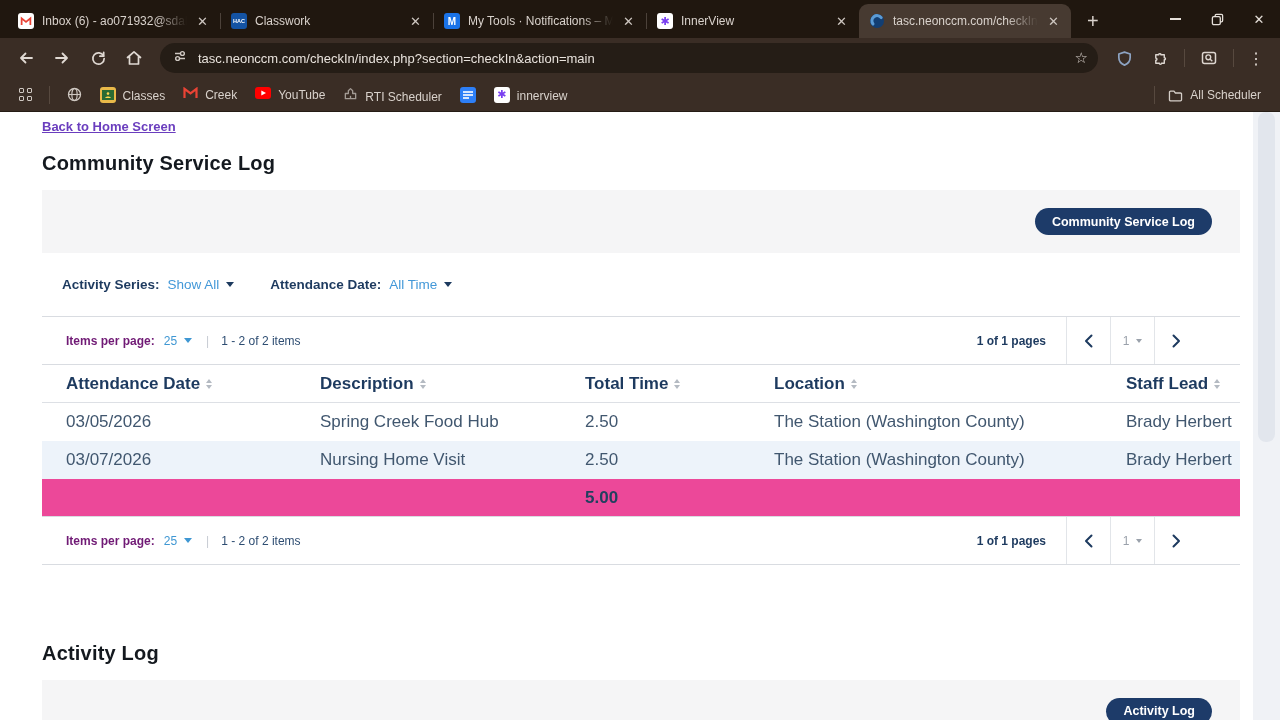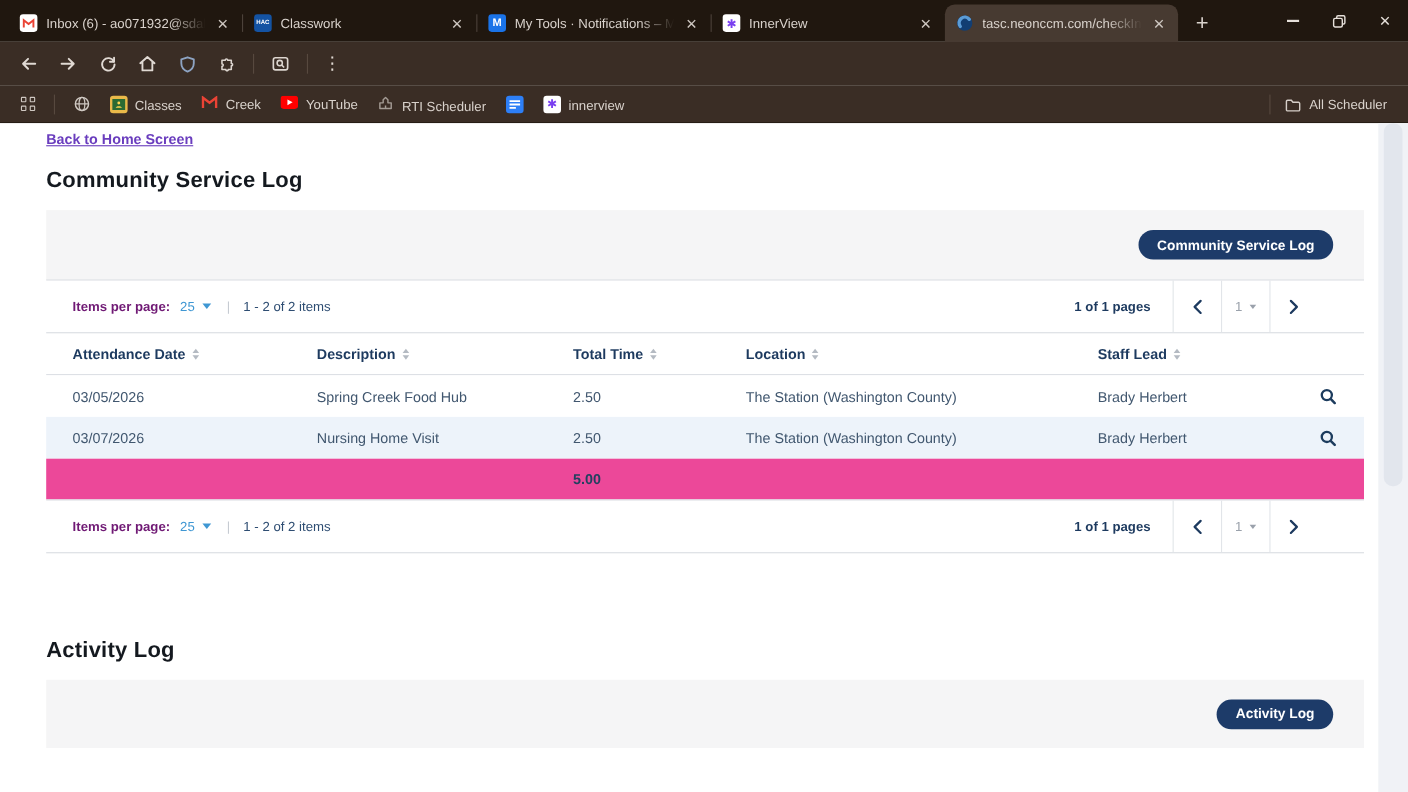--- a/index.html
+++ b/index.html
@@ -70,21 +70,21 @@
   .pg-perpage { color:#3f97d3; margin-left:9px; display:flex; align-items:center; }
   .pg-pipe { color:#c6cbd2; margin:0 12px 0 14px; }
   .pg-range { color:#2e4d72; font-weight:400; }
   .pg-right { display:flex; align-items:stretch; padding-right:42px; }
   .pg-cell { display:flex; align-items:center; justify-content:center; }
   .pg-pages { color:#1d3a5f; font-weight:bold; padding:0 20px; }
   .pg-ctrl { width:44px; border-left:1px solid #e2e5e9; }
   .pg-sel { color:#9aa1ab; }
 
   .trow { display:grid; grid-template-columns:222px 233px 157px 320px 202px 1fr;
-          align-items:center; padding-left:24px; height:38px; font-size:13px; }
+          align-items:center; padding-left:24px; height:38px; font-size:17px;gap:32px; }
   .thead { color:#1d3a5f; font-weight:bold; border-bottom:1px solid #dde0e5; }
   .th { display:flex; align-items:center; gap:6px; }
   .sort { display:flex; flex-direction:column; gap:2px; }
   .sort i { display:block; width:0; height:0; border-left:3.5px solid transparent; border-right:3.5px solid transparent; }
   .sort .up { border-bottom:4px solid #b4bac2; }
   .sort .dn { border-top:4px solid #b4bac2; }
   .tcell { color:#41576f; }
   .row-alt { background:#edf3fa; }
   .row-total { background:#ec4899; height:37px; }
   .total-val { color:#22405f; font-weight:bold; }
@@ -167,20 +167,32 @@
     <svg width="17" height="17" viewBox="0 0 18 18">
         <path d="M14.3 6.2 A6 6 0 1 0 15 9" stroke="#e0d9d3" stroke-width="1.8" fill="none" stroke-linecap="round"></path>
         <path d="M14.5 2.5 V6.5 H10.5" stroke="#e0d9d3" stroke-width="1.8" fill="none" stroke-linecap="round" stroke-linejoin="round"></path>
       </svg>
   </div>
   <div class="navbtn">
     <svg width="18" height="18" viewBox="0 0 18 18">
         <path d="M2.5 8.5 L9 2.8 L15.5 8.5 M4.5 7.5 V15 H13.5 V7.5" stroke="#e0d9d3" stroke-width="1.7" fill="none" stroke-linecap="round" stroke-linejoin="round"></path>
       </svg>
   </div>
+  <div class="urlpill">
+    <span>
+      <svg width="16" height="16" viewBox="0 0 16 16">
+          <line x1="3" y1="5.5" x2="13" y2="5.5" stroke="#cfc8c2" stroke-width="1.5"></line>
+          <circle cx="10.4" cy="5.5" r="1.9" fill="#251d16" stroke="#cfc8c2" stroke-width="1.4"></circle>
+          <line x1="3" y1="10.5" x2="13" y2="10.5" stroke="#cfc8c2" stroke-width="1.5"></line>
+          <circle cx="5.6" cy="10.5" r="1.9" fill="#251d16" stroke="#cfc8c2" stroke-width="1.4"></circle>
+        </svg>
+    </span>
+    <span class="urltext">tasc.neonccm.com/checkIn/index.php?section=checkIn&amp;action=main</span>
+    <span class="starbtn">☆</span>
+  </div>
   <div class="navbtn">
     <svg width="17" height="17" viewBox="0 0 18 18">
         <path d="M9 2.2 L15 4.2 V8 C15 12 12.6 14.6 9 16 C5.4 14.6 3 12 3 8 V4.2 Z" fill="none" stroke="#8da3c2" stroke-width="1.8" stroke-linejoin="round"></path>
       </svg>
   </div>
   <div class="navbtn">
     <svg width="17" height="17" viewBox="0 0 18 18">
         <path d="M4 8 V5 h3.2 c-.2-1.6 2.4-1.6 2.2 0 H13 v3.2 c1.6-.2 1.6 2.4 0 2.2 V14 h-3 c.2 1.6-2.4 1.6-2.2 0 H4 v-3.2 c1.6.2 1.6-2.4 0-2.2 Z" fill="none" stroke="#ddd6d0" stroke-width="1.5" stroke-linejoin="round"></path>
       </svg>
   </div>
@@ -279,20 +291,33 @@
   <div class="content">
 
     <a class="backlink" href="#">Back to Home Screen</a>
 
     <div class="h1">Community Service Log</div>
 
     <div class="grayband">
       <button class="pillbtn">Community Service Log</button>
     </div>
 
+    <div class="filters">
+      <span class="flabel">Activity Series:</span>
+      <span class="fvalue">
+        <span>Show All</span>
+          <span class="caret"></span>
+      </span>
+      <span class="gap28"></span>
+      <span class="flabel">Attendance Date:</span>
+      <span class="fvalue">
+        <span>All Time</span>
+          <span class="caret"></span>
+      </span>
+    </div>
 
     
     <div class="pgbar">
       <div class="pg-left">
         <span class="pg-label">Items per page:</span>
         <span class="pg-perpage">
           <span>25</span>
             <span class="caret blue"></span>
         </span>
         <span class="pg-pipe">|</span>

